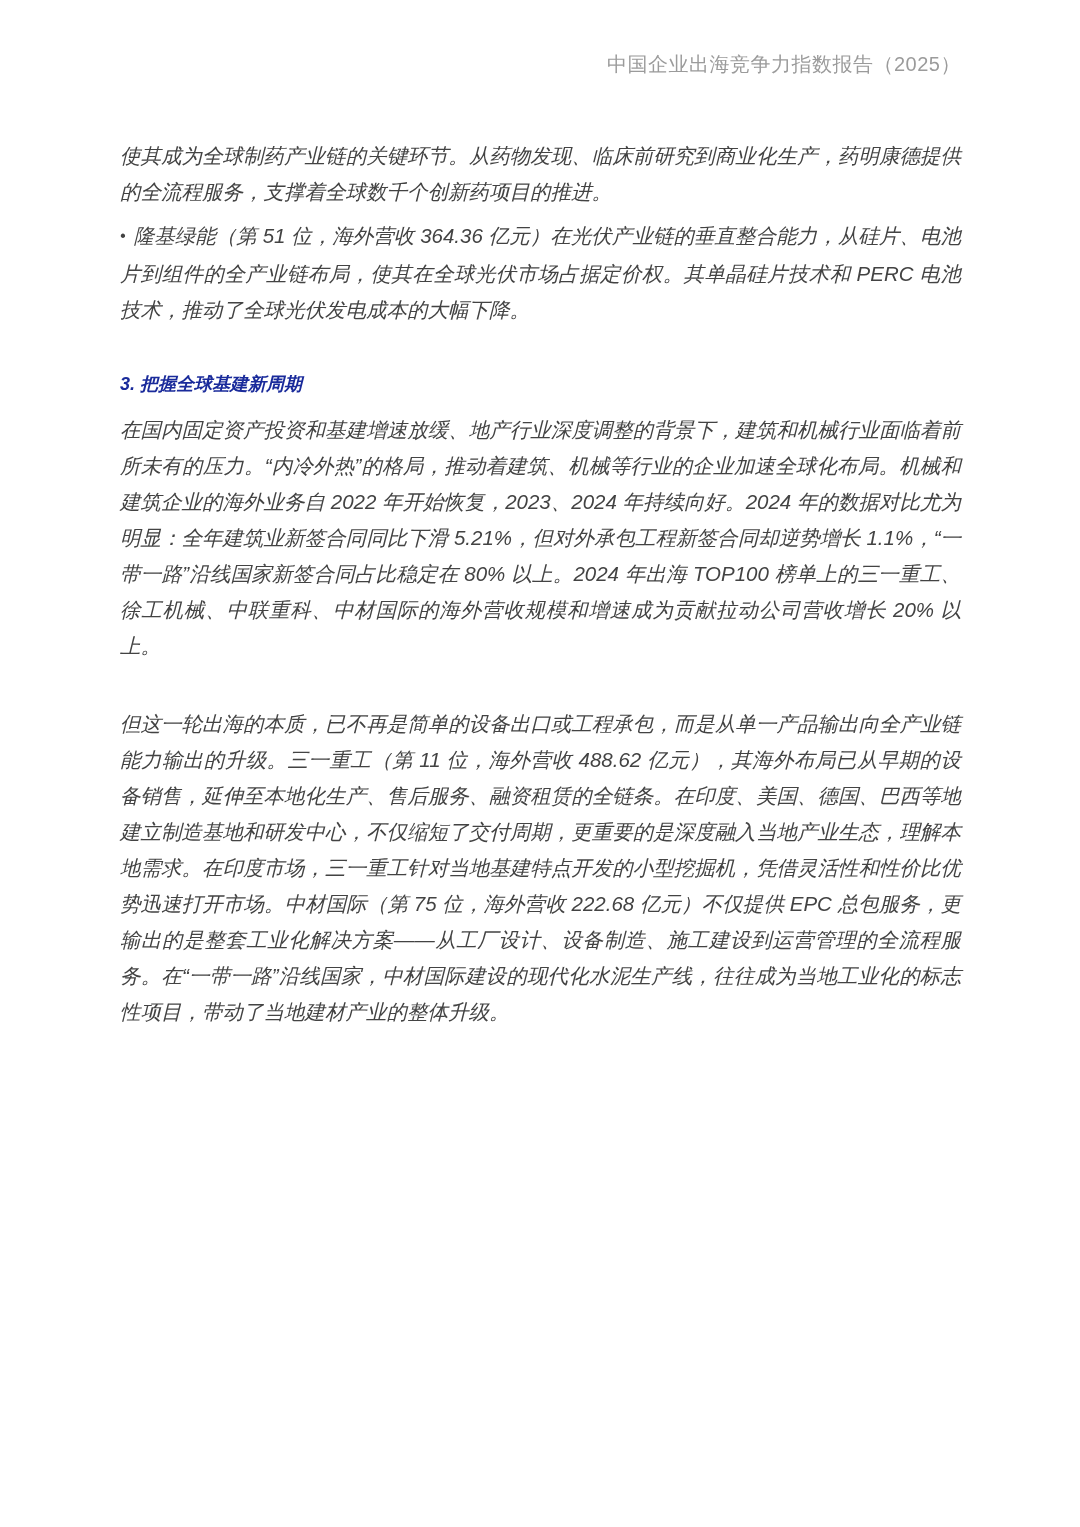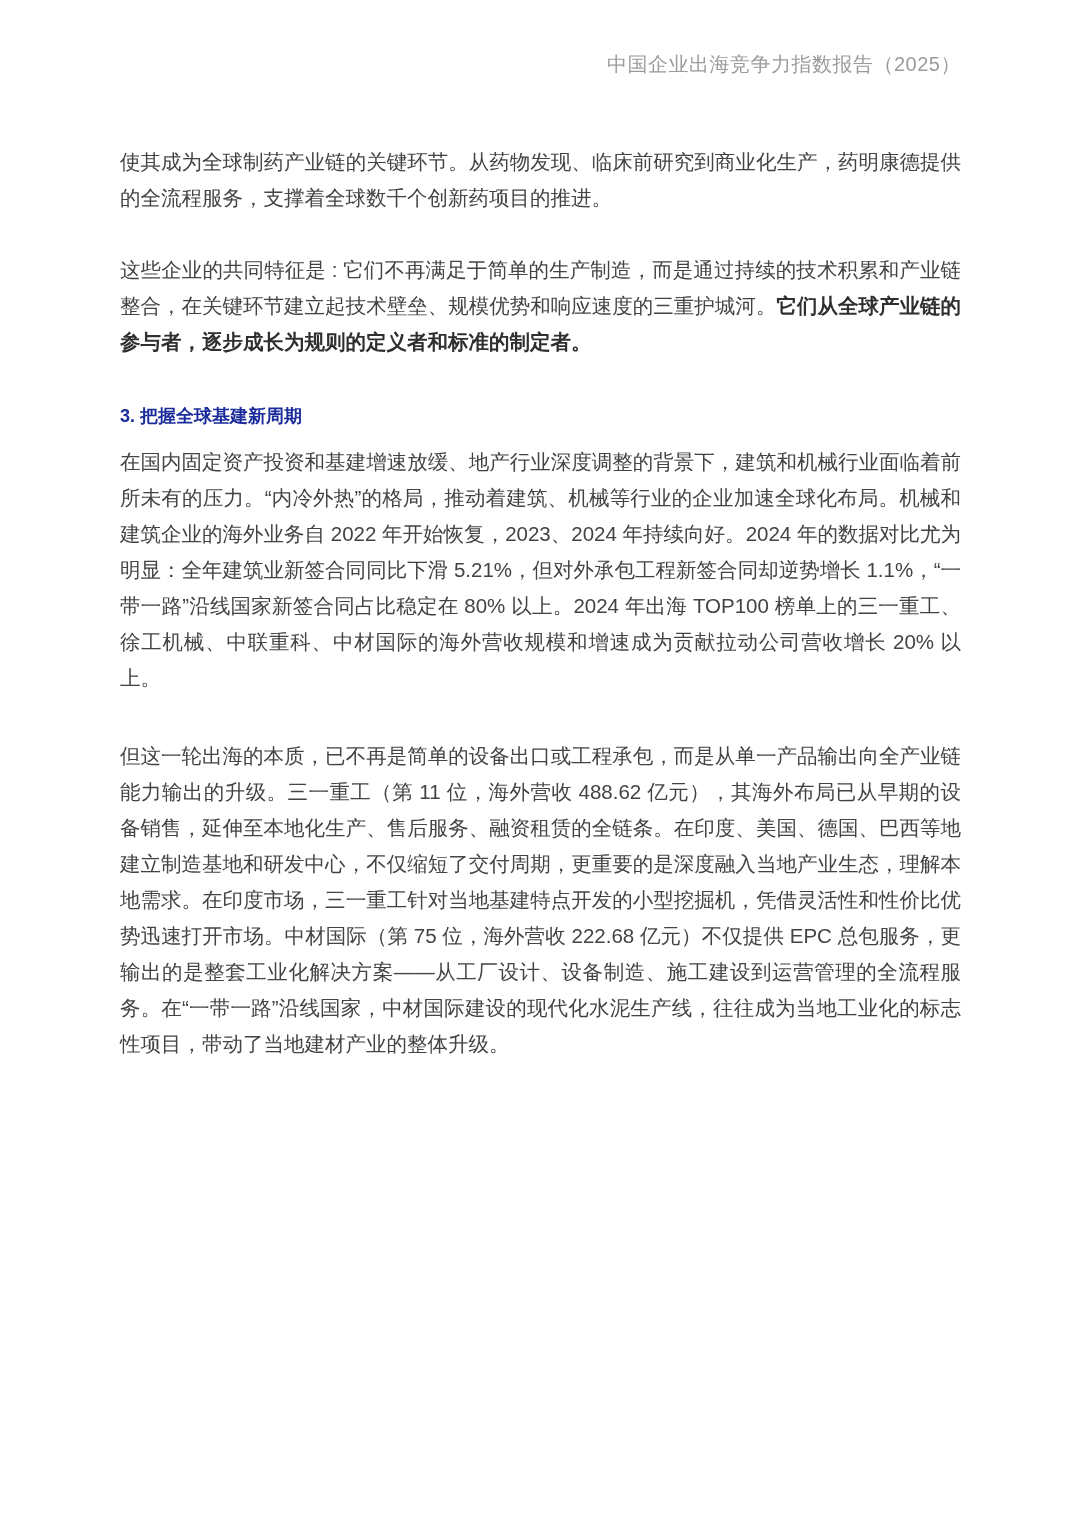--- a/index.html
+++ b/index.html
@@ -24,27 +24,28 @@
     left: 120px;
     width: 841px;
     text-align: right;
     font-size: 20px;
     line-height: 28px;
     color: #9b9b9b;
     letter-spacing: 0.5px;
   }
   .content {
     position: absolute;
-    top: 144px;
+    top: 138px;
     left: 120px;
     width: 841px;
     font-size: 20.5px;
     line-height: 36px;
     color: #434343;
     text-align: justify;
+    font-style: italic;
   }
   .content p {
     margin: 0;
   }
   .para { margin: 0; }
   .para + .para { margin-top: 36px; }
   .para.bullet-follow { margin-top: 8px; }
   .bullet-mark {
     display: inline-block;
     margin-right: 8px;
@@ -85,22 +86,22 @@
 <body>
 
 <div class="page">
 
   <div class="page-header">中国企业出海竞争力指数报告（2025）</div>
 
   <div class="content">
 
     <p class="para">使其成为全球制药产业链的关键环节。从药物发现、临床前研究到商业化生产，药明康德提供的全流程服务，支撑着全球数千个创新药项目的推进。</p>
 
+    <p class="para bullet-follow"><span class="bullet-mark">•</span><span>隆基绿能（第 51 位，海外营收 364.36 亿元）在光伏产业链的垂直整合能力，从硅片、电池片到组件的全产业链布局，使其在全球光伏市场占据定价权。其单晶硅片技术和 PERC 电池技术，推动了全球光伏发电成本的大幅下降。</span></p>
 
-    <p class="para"><span>这些企业的共同特征是 : 它们不再满足于简单的生产制造，而是通过持续的技术积累和产业链整合，在关键环节建立起技术壁垒、规模优势和响应速度的三重护城河。</span><span class="bold-inline">它们从全球产业链的参与者，逐步成长为规则的定义者和标准的制定者。</span></p>
 
     <p class="para section-heading">3. 把握全球基建新周期</p>
 
     <p class="para after-heading">在国内固定资产投资和基建增速放缓、地产行业深度调整的背景下，建筑和机械行业面临着前所未有的压力。“内冷外热”的格局，推动着建筑、机械等行业的企业加速全球化布局。机械和建筑企业的海外业务自 2022 年开始恢复，2023、2024 年持续向好。2024 年的数据对比尤为明显：全年建筑业新签合同同比下滑 5.21%，但对外承包工程新签合同却逆势增长 1.1%，“一带一路”沿线国家新签合同占比稳定在 80% 以上。2024 年出海 TOP100 榜单上的三一重工、徐工机械、中联重科、中材国际的海外营收规模和增速成为贡献拉动公司营收增长 20% 以上。</p>
 
     <p class="para before-big-gap">但这一轮出海的本质，已不再是简单的设备出口或工程承包，而是从单一产品输出向全产业链能力输出的升级。三一重工（第 11 位，海外营收 488.62 亿元），其海外布局已从早期的设备销售，延伸至本地化生产、售后服务、融资租赁的全链条。在印度、美国、德国、巴西等地建立制造基地和研发中心，不仅缩短了交付周期，更重要的是深度融入当地产业生态，理解本地需求。在印度市场，三一重工针对当地基建特点开发的小型挖掘机，凭借灵活性和性价比优势迅速打开市场。中材国际（第 75 位，海外营收 222.68 亿元）不仅提供 EPC 总包服务，更输出的是整套工业化解决方案——从工厂设计、设备制造、施工建设到运营管理的全流程服务。在“一带一路”沿线国家，中材国际建设的现代化水泥生产线，往往成为当地工业化的标志性项目，带动了当地建材产业的整体升级。</p>
 
 
   </div>
 

